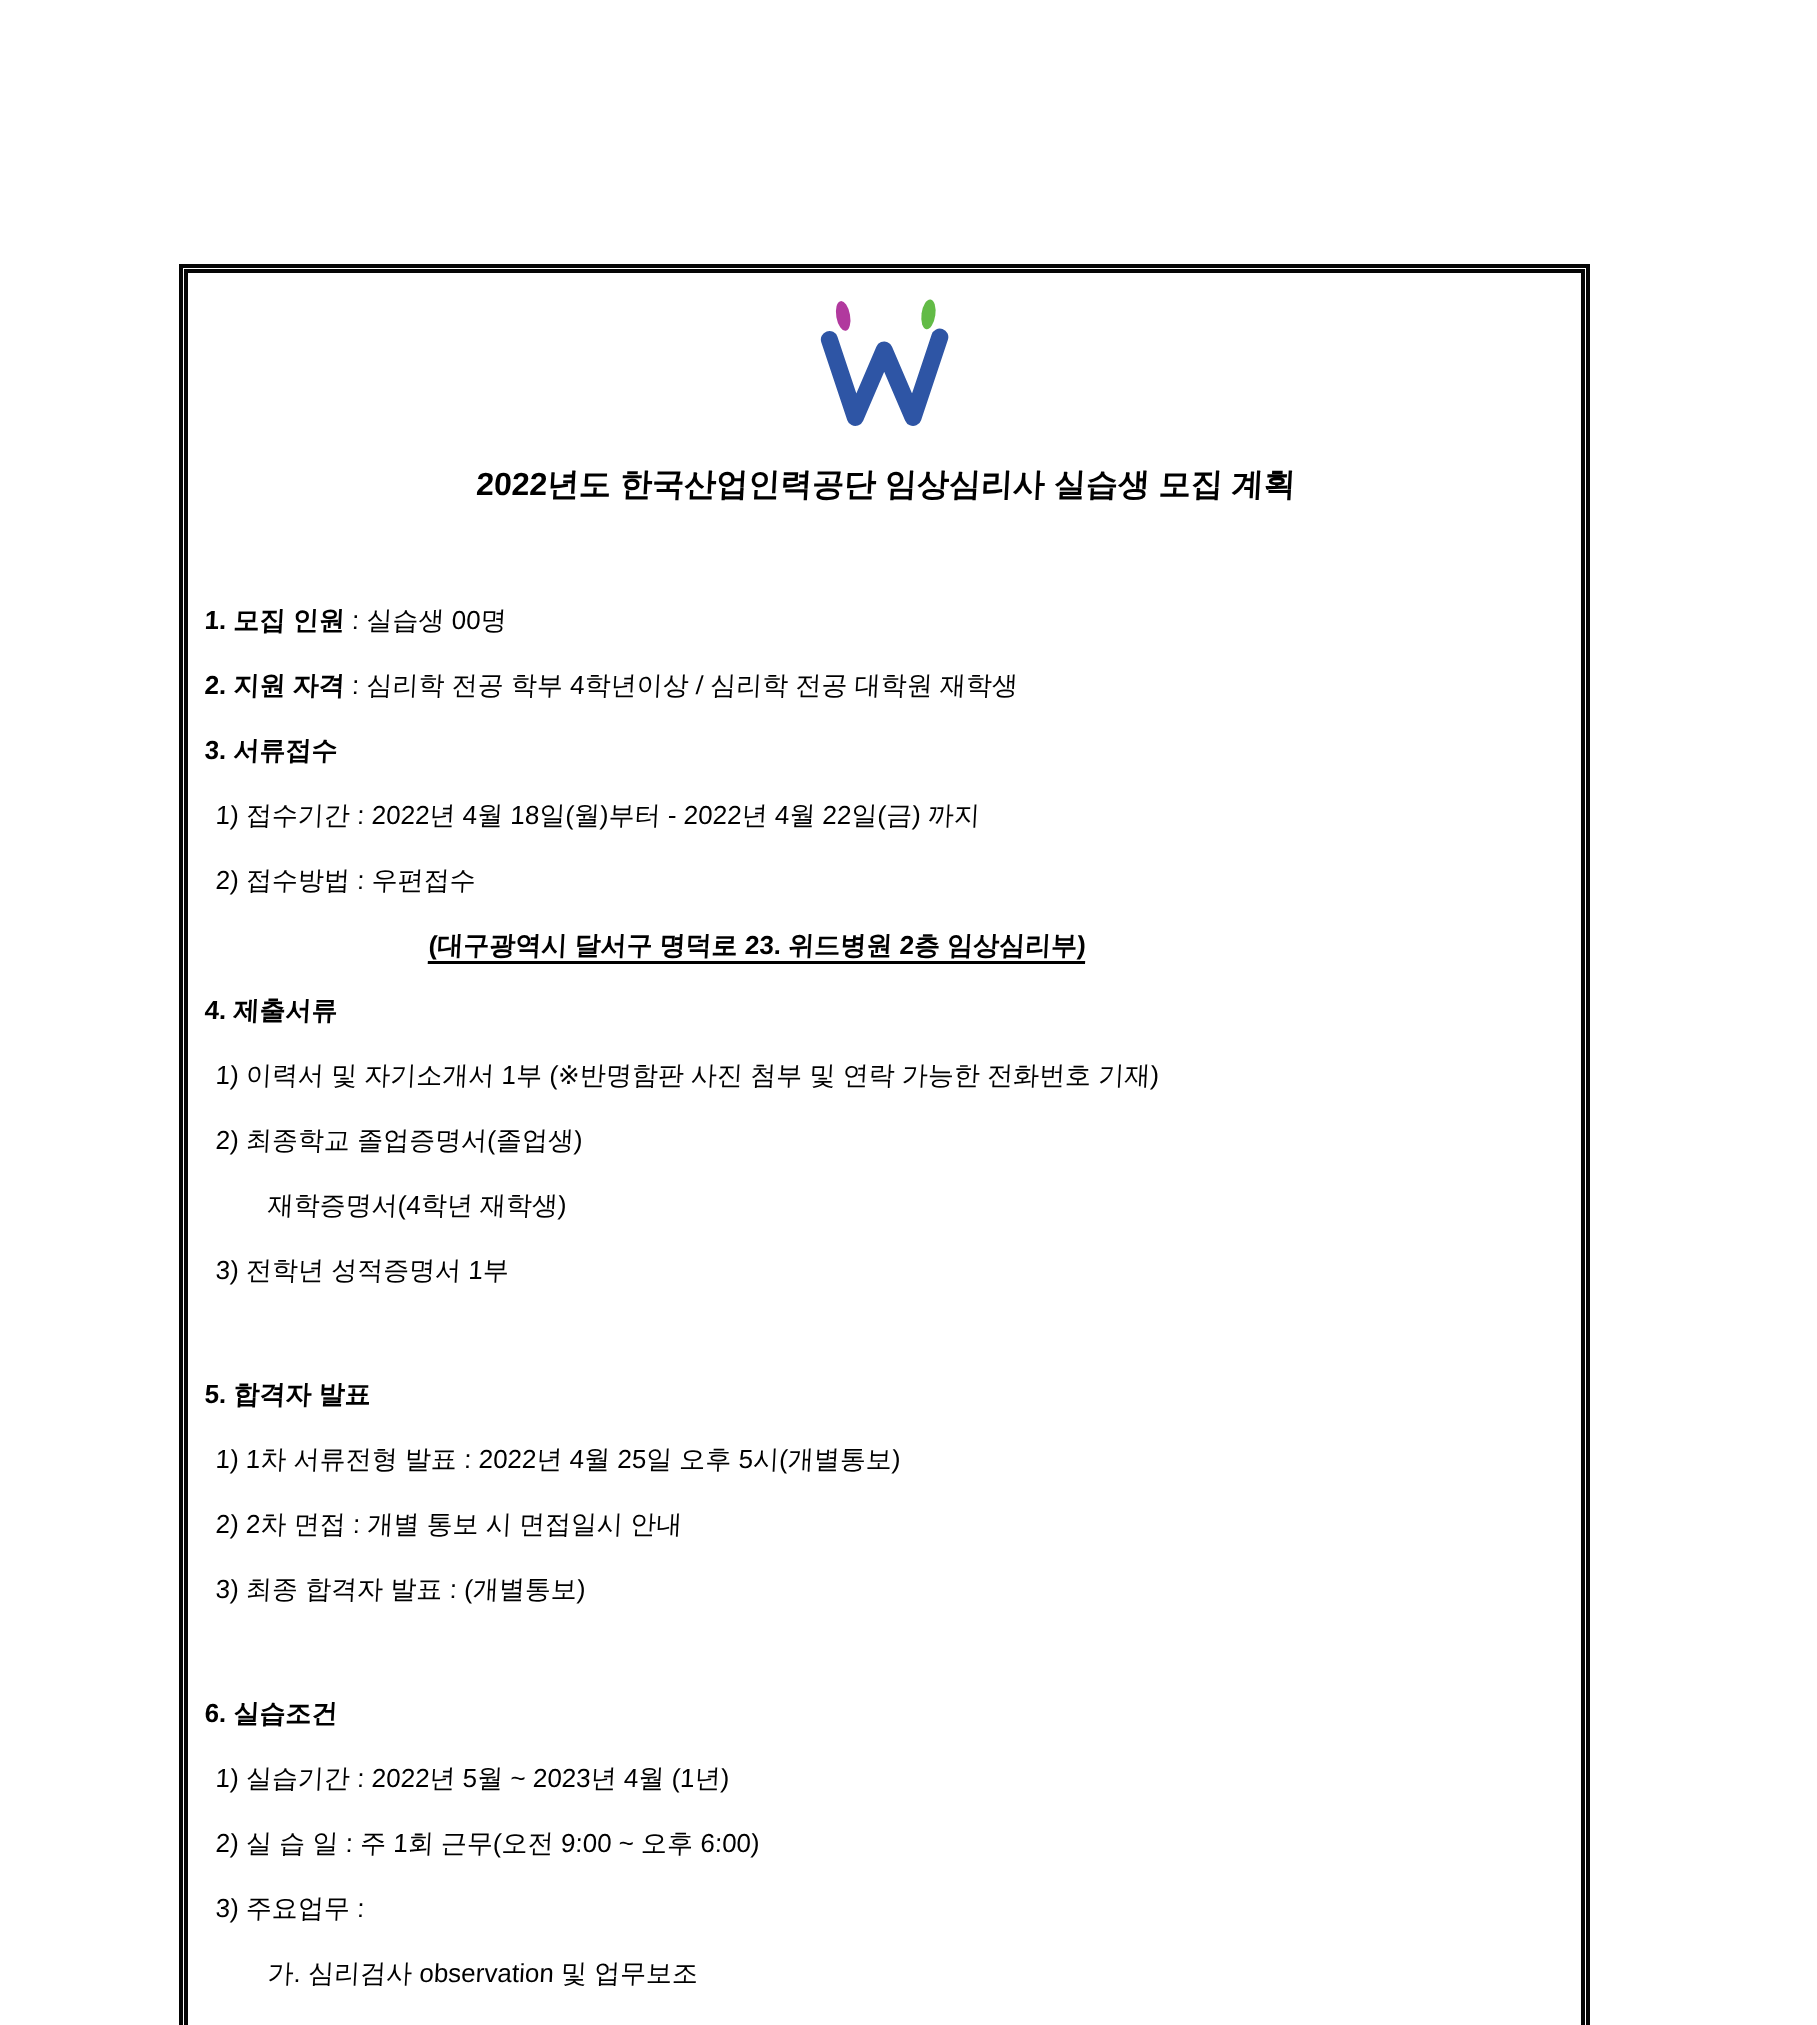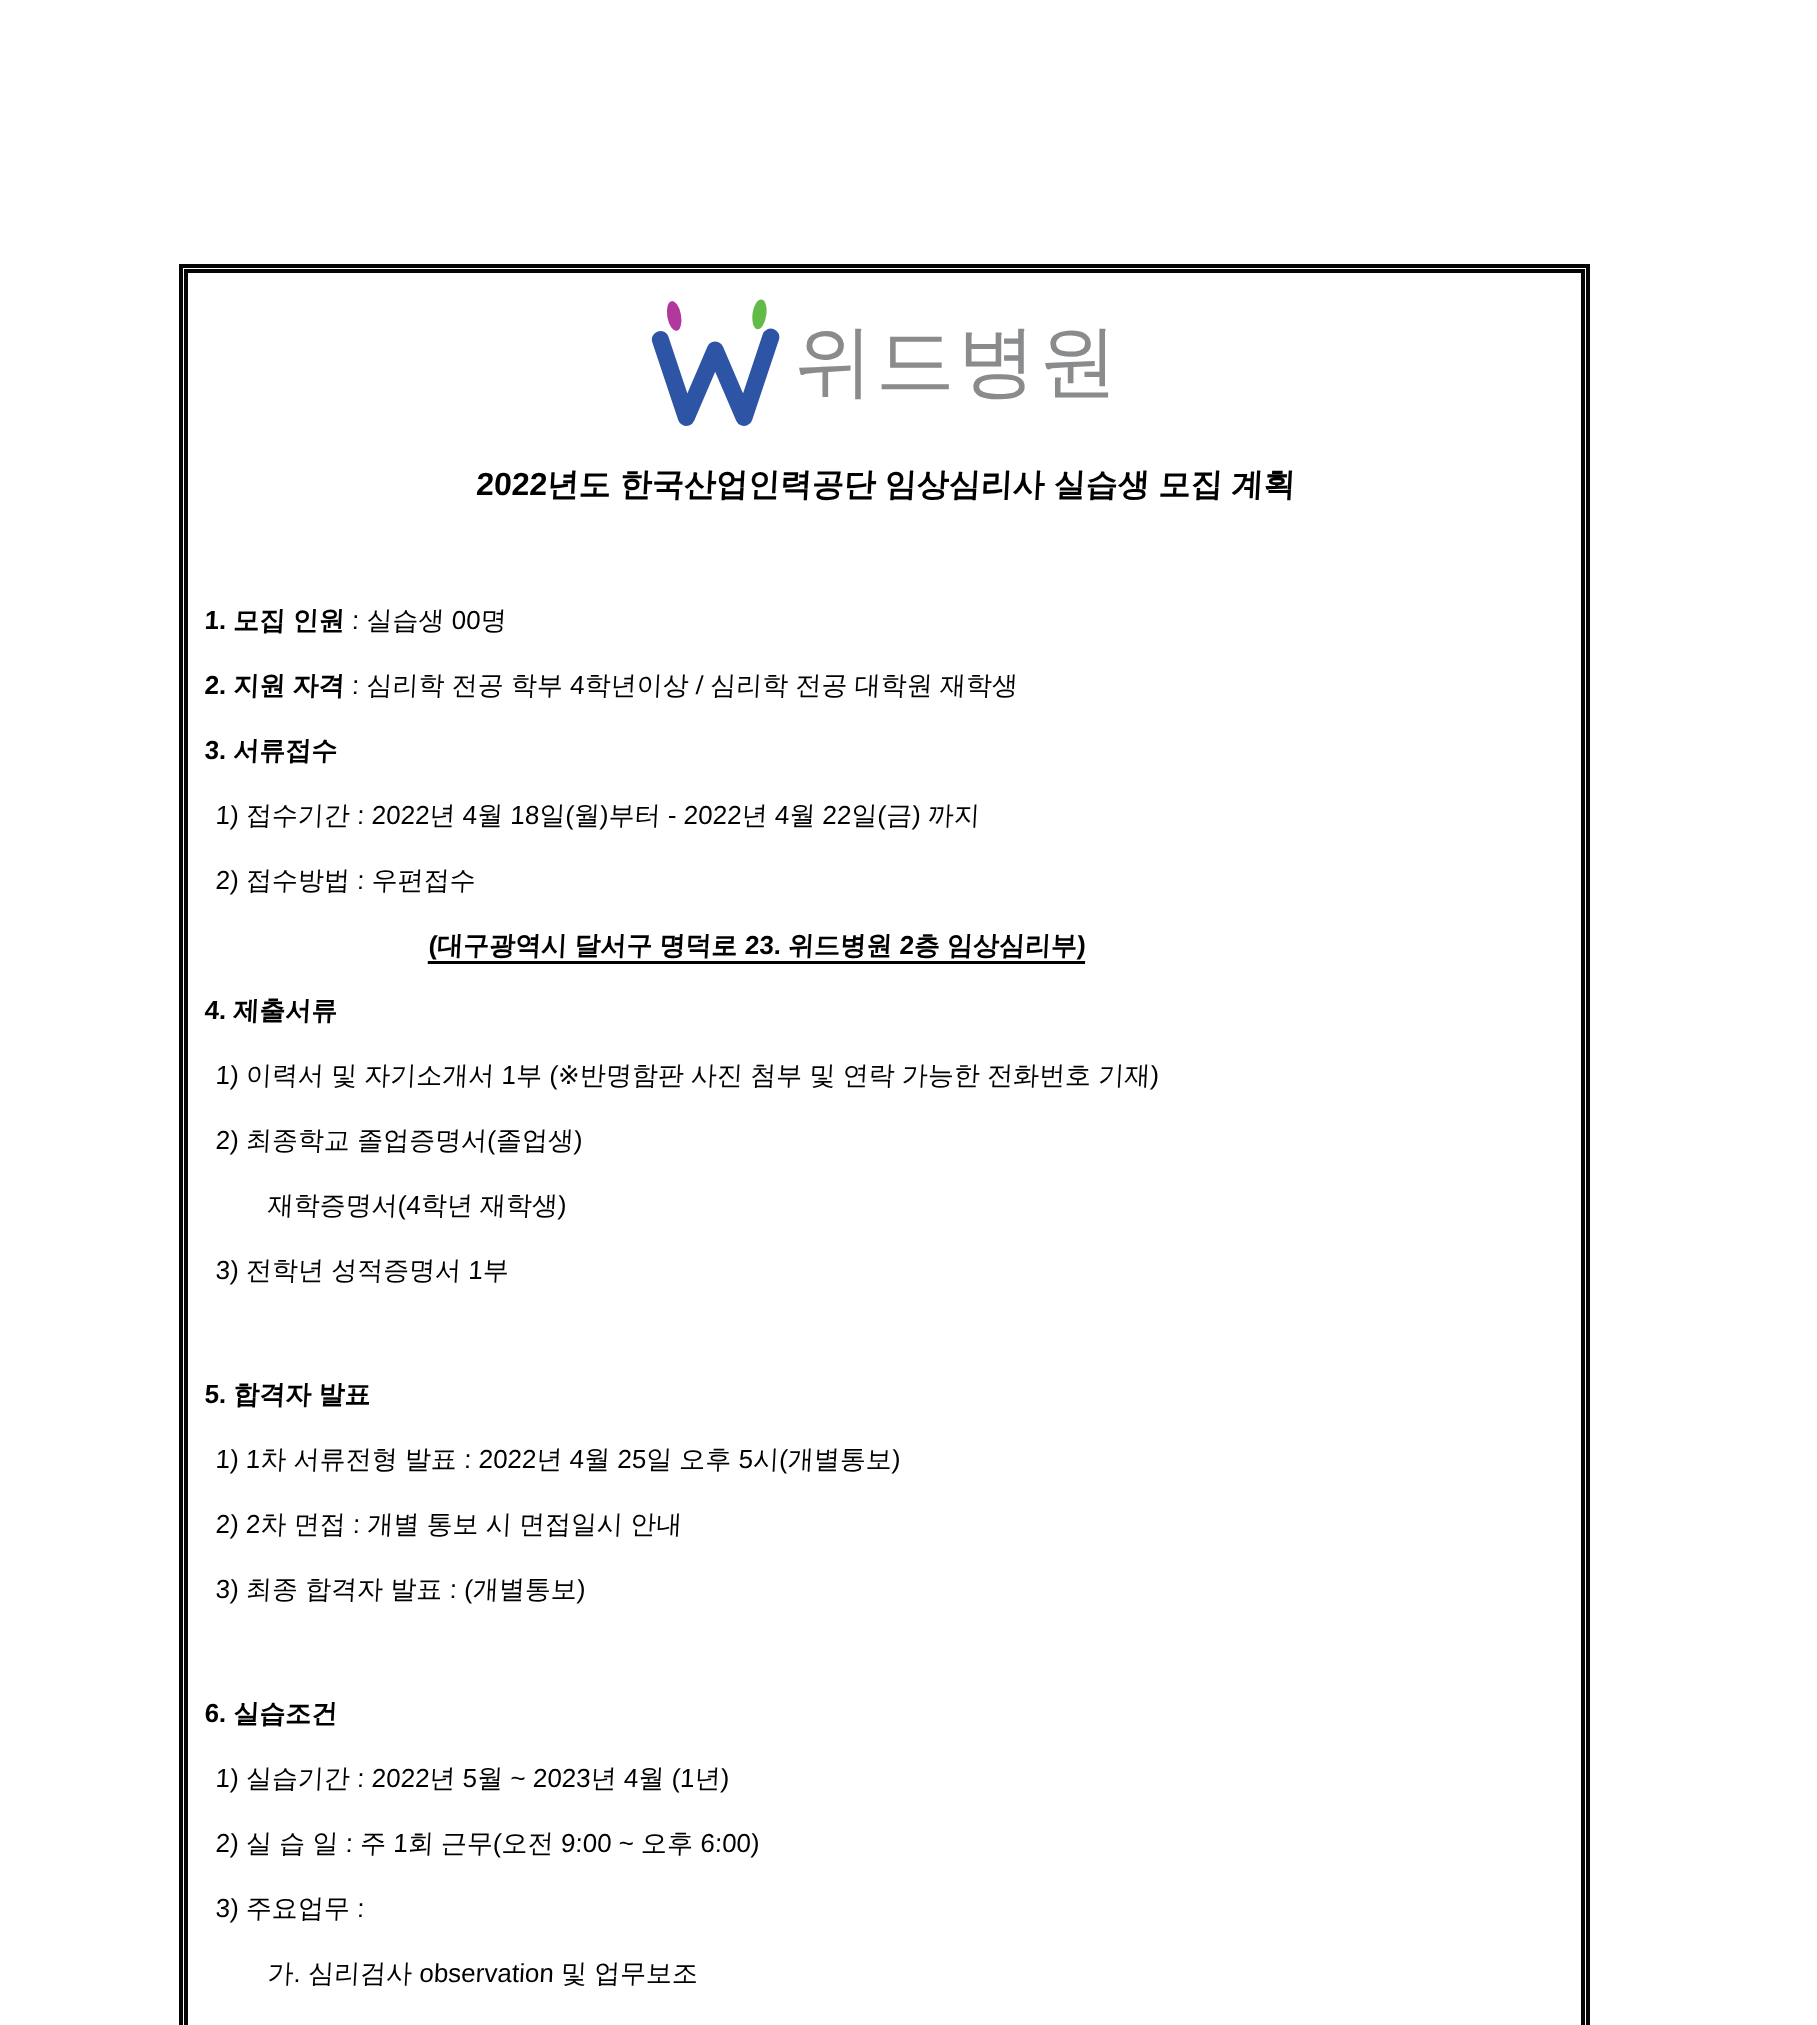--- a/index.html
+++ b/index.html
@@ -92,21 +92,20 @@
 <div class="frame">
   <div class="frame-inner">
     <div class="content">
 
       <div class="logo-row">
         <svg class="logo-mark" width="134" height="134" viewBox="0 0 330 330" aria-hidden="true">
           <ellipse cx="62" cy="54" rx="17" ry="37" transform="rotate(-10 62 54)" fill="#b1399e"></ellipse>
           <ellipse cx="272" cy="50" rx="17" ry="37" transform="rotate(8 272 50)" fill="#62bb46"></ellipse>
           <path d="M 28 112 L 92 304 L 163 138 L 234 304 L 300 106" fill="none" stroke-width="42" stroke-linecap="round" stroke-linejoin="round" stroke="#2e55a5"></path>
         </svg>
-        <span class="logo-name">위드병원</span>
       </div>
 
       <h1 class="doc-title"><span class="sk">2022년도 한국산업인력공단 임상심리사 실습생 모집 계획</span></h1>
 
       <p class="ln l0 first"><span class="sk"><b>1. 모집 인원</b><span> : 실습생 00명</span></span></p>
       <p class="ln l0"><span class="sk"><b>2. 지원 자격</b><span> : 심리학 전공 학부 4학년이상 / 심리학 전공 대학원 재학생</span></span></p>
       <p class="ln l0"><span class="sk"><b>3. 서류접수</b><span></span></span></p>
       <p class="ln l1"><span class="sk"><b></b><span>1) 접수기간 : 2022년 4월 18일(월)부터 - 2022년 4월 22일(금) 까지</span></span></p>
       <p class="ln l1"><span class="sk"><b></b><span>2) 접수방법 : 우편접수</span></span></p>
       <p class="ln laddr"><span class="sk"><b class="ul">(대구광역시 달서구 명덕로 23. 위드병원 2층 임상심리부)</b><span></span></span></p>

